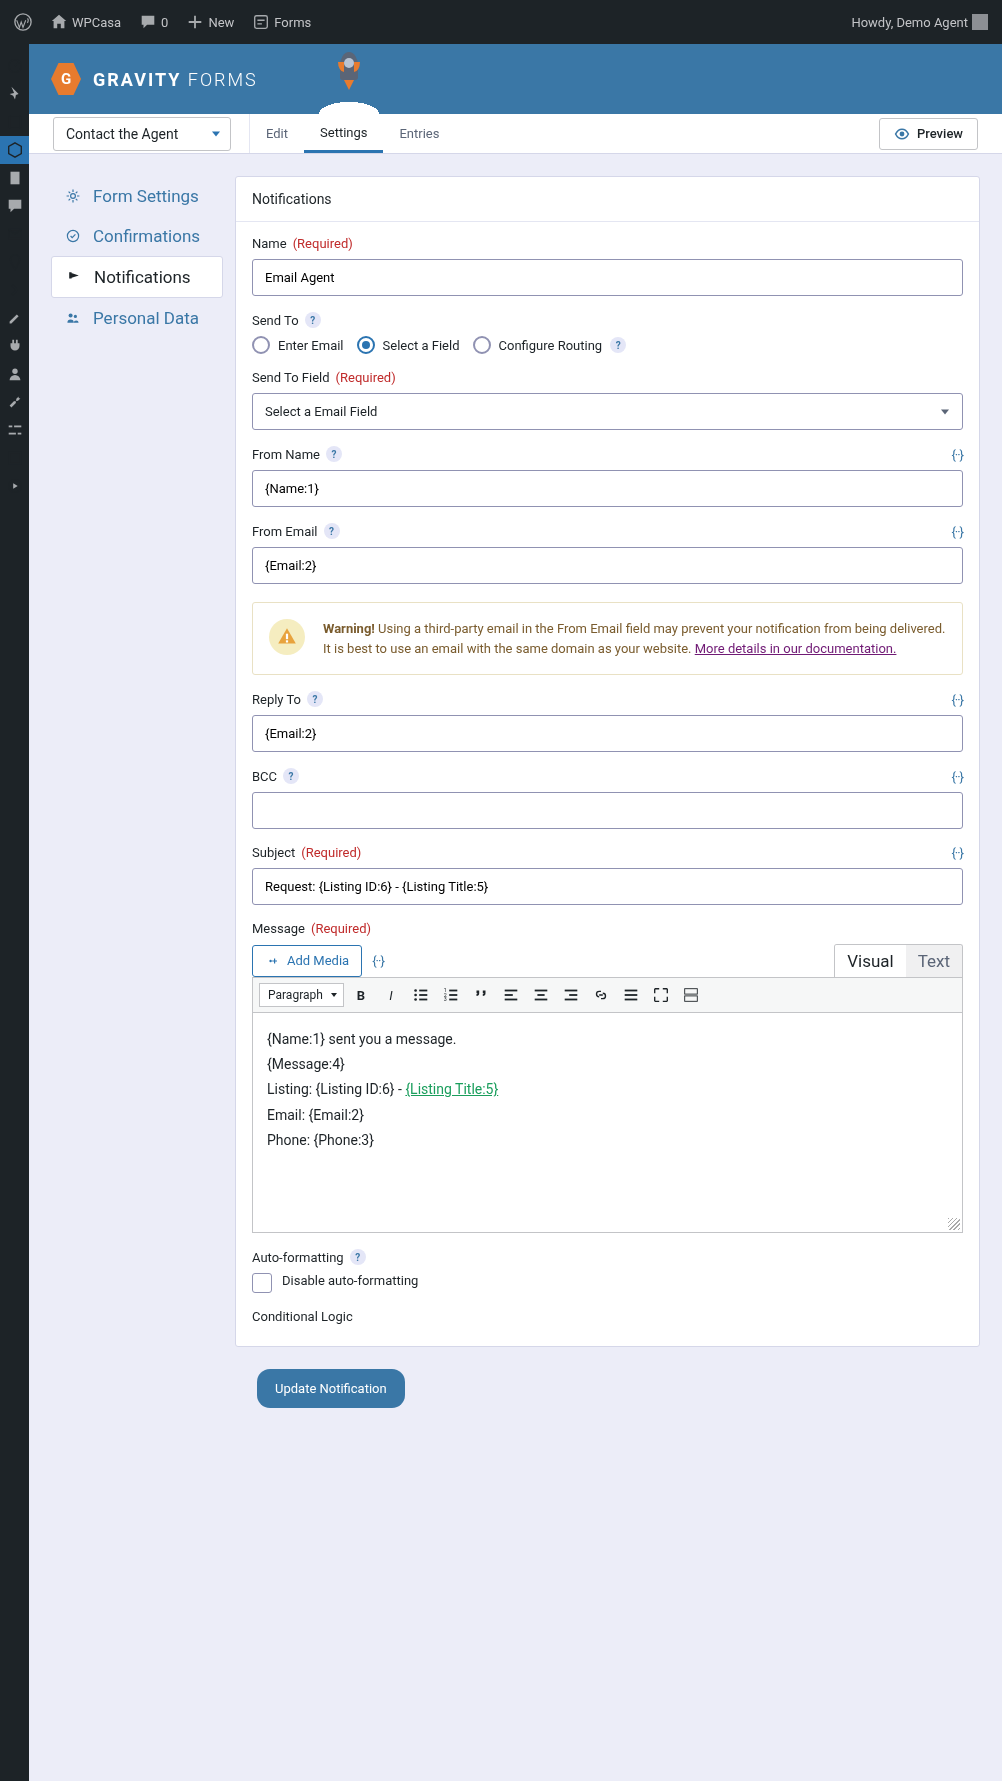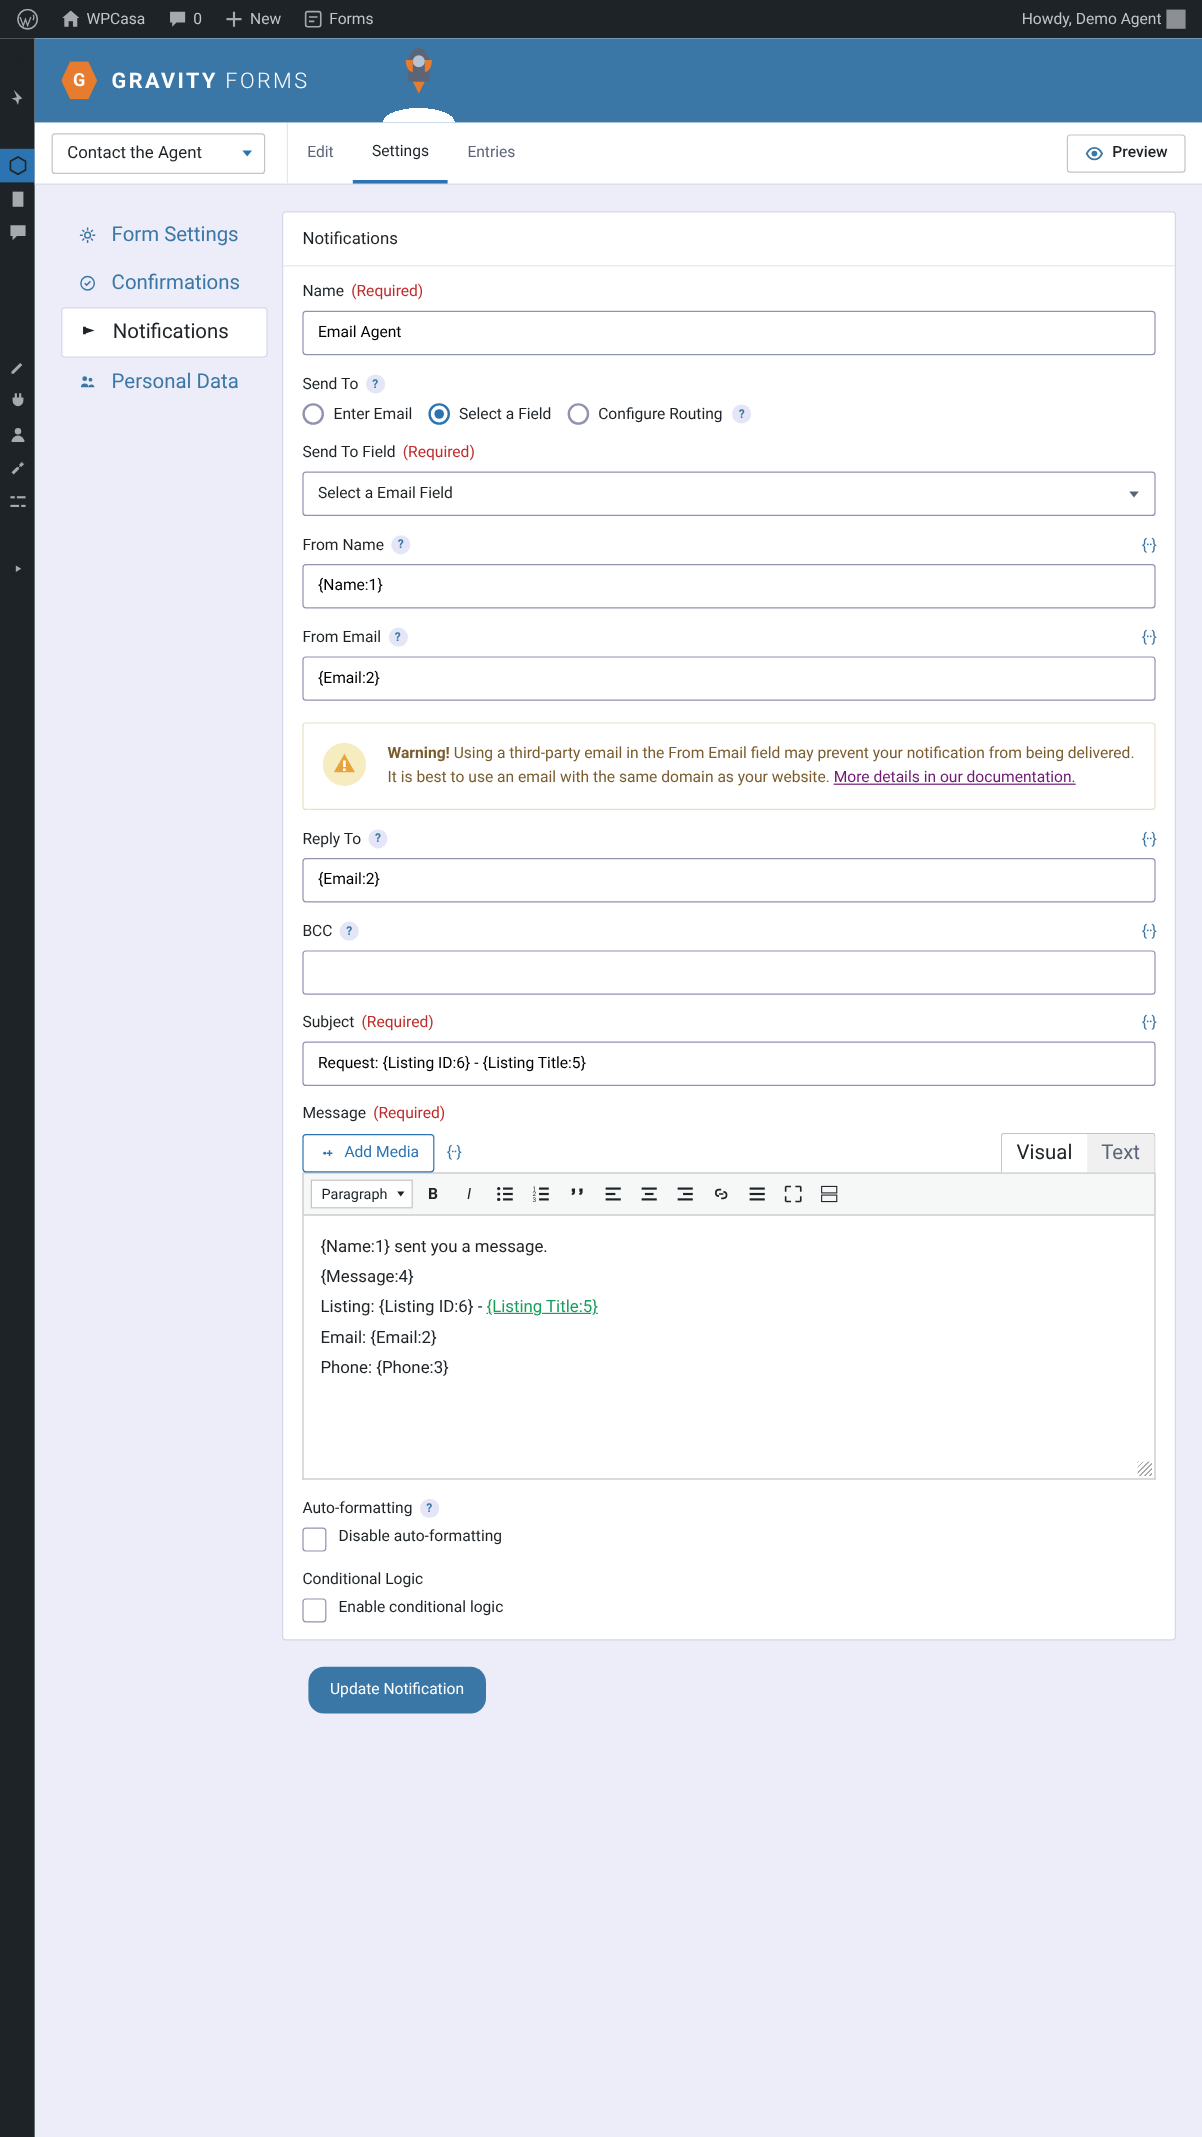--- a/index.html
+++ b/index.html
@@ -1,17 +1,17 @@
 <!DOCTYPE html>
 <html><head>
 <meta charset="utf-8">
 <style>
 *{margin:0;padding:0;box-sizing:border-box;font-family:-apple-system,BlinkMacSystemFont,"Segoe UI",Roboto,sans-serif}
 body{background:#f0f0f1;font-size:13px;color:#1d2327}
-.adminbar{background:#1d2327;height:32px;display:flex;align-items:center;justify-content:space-between;padding:0 8px;color:#c3c4c7;font-size:13px}
+.adminbar{background:#1d2327;height:44px;display:flex;align-items:center;justify-content:space-between;padding:0 8px;color:#c3c4c7;font-size:13px}
 .ab-left,.ab-right{display:flex;align-items:center;gap:6px}
 .ab-item{display:flex;align-items:center;gap:4px;padding:0 6px;cursor:pointer}
 .ab-ico{width:18px;height:18px;display:inline-flex;align-items:center;justify-content:center;fill:#a7aaad}
 .avatar{width:16px;height:16px;background:#8c8f94}
 .wrap{display:flex}
 .sidebar{width:29px;background:#1d2327;min-height:calc(100vh - 32px);padding-top:8px}
 .side-ico{width:29px;height:28px;display:flex;align-items:center;justify-content:center;cursor:pointer}
 .side-ico svg{width:18px;height:18px;fill:#a7aaad}
 .side-ico.active{background:#2b74b1}
 .side-ico.active svg{fill:#fff}
@@ -22,21 +22,21 @@
 .logo-txt{color:#fff;font-size:18px;letter-spacing:2px;font-weight:300}
 .logo-txt b{font-weight:700}
 .rocket{position:absolute;left:280px;top:0;width:80px;height:70px;background:radial-gradient(ellipse 50px 20px at 50% 100%,#fff 0%,#fff 60%,transparent 60%)}
 .rkt{position:absolute;left:50%;top:8px;transform:translateX(-50%);width:28px;height:40px}
 .rkt-body{width:18px;height:28px;background:#5a6577;border-radius:50% 50% 10% 10%;margin:0 auto;position:relative}
 .rkt-body::after{content:"";position:absolute;top:6px;left:4px;width:10px;height:10px;background:#b8c4d4;border-radius:50%}
 .rkt-fin{position:absolute;bottom:8px;width:6px;height:10px;background:#e77b2e}
 .rkt-fin.l{left:-2px;border-radius:0 0 0 100%}
 .rkt-fin.r{right:-2px;border-radius:0 0 100% 0}
 .rkt-flm{width:0;height:0;border-left:5px solid transparent;border-right:5px solid transparent;border-top:10px solid #e77b2e;margin:0 auto}
-.topbar{background:#fff;height:52px;display:flex;align-items:center;padding:0 14px;border-bottom:1px solid #d5d7e9}
+.topbar{background:#fff;height:40px;display:flex;align-items:center;padding:0 24px;border-bottom:1px solid #d5d7e9}
 .formsel{border:1px solid #c3c4c7;border-radius:3px;padding:8px 34px 8px 12px;font-size:14px;color:#1d2327;background:#fff;position:relative;cursor:pointer;width:178px}
 .formsel::after{content:"";position:absolute;right:10px;top:50%;transform:translateY(-50%);border-left:4px solid transparent;border-right:4px solid transparent;border-top:5px solid #2b74b1}
 .tabs{display:flex;margin-left:18px;border-left:1px solid #e4e6f2;height:100%}
 .tab{padding:0 16px;display:flex;align-items:center;color:#5b6577;cursor:pointer;height:100%}
 .tab.active{color:#1d2327;border-bottom:3px solid #2b74b1}
 .preview{margin-left:auto;border:1px solid #c3c4c7;border-radius:3px;padding:7px 14px;display:flex;align-items:center;gap:7px;cursor:pointer;color:#1d2327;font-weight:500}
 .preview svg{width:16px;height:16px;fill:#3a77a6}
 .body{display:flex;padding:22px;gap:12px;align-items:flex-start}
 .snav{width:172px}
 .snav-item{display:flex;align-items:center;gap:12px;padding:10px 14px;color:#3a77a6;cursor:pointer;border-radius:3px}
@@ -493,23 +493,19 @@
                 <span class="help">?</span>
               </div>
             <div class="chk">
                 <div class="chk-b"></div>
                 <span>Disable auto-formatting</span>
               </div>
 
             <div class="lbl">
                 <span>Conditional Logic</span>
               </div>
-            <div class="chk">
-                <div class="chk-b"></div>
-                <span>Enable conditional logic</span>
-              </div>
           </div>
         </div>
         <button class="submit">Update Notification</button>
       </div>
     </div>
   </div>
 </div>
 
 </body></html>

